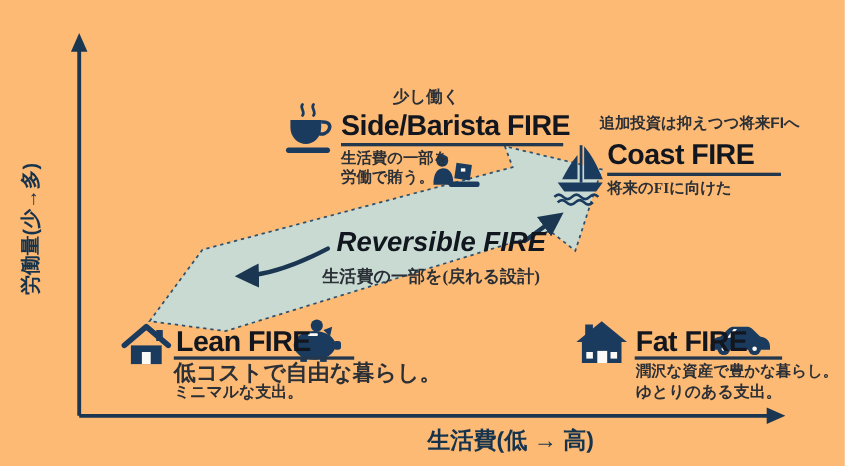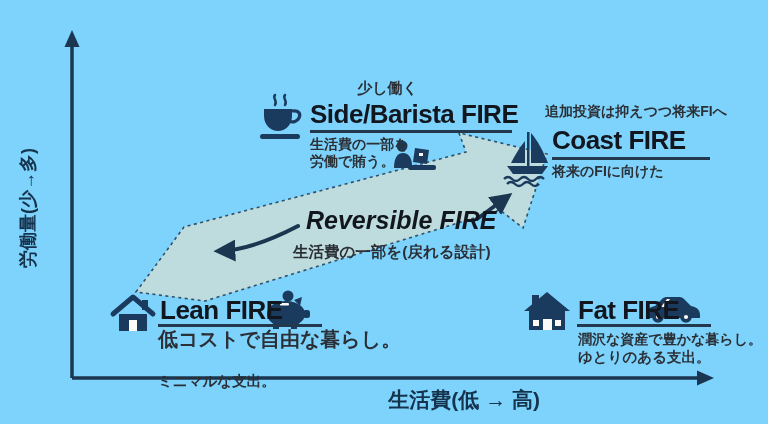--- a/index.html
+++ b/index.html
@@ -1,25 +1,25 @@
 <!DOCTYPE html>
 <html><head>
 <meta charset="utf-8">
 <style>
   html,body{margin:0;padding:0;background:#e8e8e8;}
   #stage{
-    position:relative;width:768px;height:424px;background:#7dd3fc;
+    position:relative;width:768px;height:424px;background:#fdba74;
     font-family:"Liberation Sans","DejaVu Sans",sans-serif;overflow:hidden;
   }
   #bg{position:absolute;left:0;top:0;z-index:1;}
   .txt{position:absolute;z-index:3;white-space:nowrap;color:#23272e;}
   .tagline{font-size:15px;font-weight:700;color:#2b2f36;text-align:center;}
   .title-en{font-size:26px;font-weight:700;color:#12161f;letter-spacing:-0.5px;}
   .title-mid{font-size:25px;font-weight:700;color:#12161f;}
-  .desc{font-size:14px;font-weight:700;line-height:17px;color:#2b2f36;}
+  .desc{font-size:14px;font-weight:700;line-height:17px;color:#2b2f36;font-family:Liberation Serif, serif;}
   .rule{position:absolute;height:3px;background:#23374d;z-index:3;}
   .axis-label{color:#16334e;font-weight:700;}
   #ylabel{left:-97px;top:196px;width:250px;text-align:center;font-size:18px;
           transform:rotate(-90deg);}
   #xlabel{left:240px;top:386px;width:300px;text-align:right;font-size:21px;}
 </style>
 </head>
 <body>
 
 <div id="stage">
@@ -119,21 +119,21 @@
   <div class="txt title-en" style="left:552px;top:125px;">Coast FIRE</div>
   <div class="rule" style="left:552px;top:157px;width:158px;"></div>
   <div class="txt desc" style="left:552px;top:163px;">将来のFIに向けた</div>
 
   <div class="txt title-mid" style="left:306px;top:206px;font-style:italic;">Reversible FIRE</div>
   <div class="txt desc" style="left:293px;top:243px;font-size:15.5px;">生活費の一部を(戻れる設計)</div>
 
   <div class="txt title-en" style="left:160px;top:295px;">Lean FIRE</div>
   <div class="rule" style="left:158px;top:324px;width:164px;"></div>
   <div class="txt desc" style="left:158px;top:330px;font-size:20px;line-height:18px;">低コストで自由な暮らし。</div>
-  <div class="txt desc" style="left:158px;top:348px;font-size:14.5px;line-height:18px;margin-top:24px;">ミニマルな支出。</div>
+  <div class="txt desc" style="left:158px;top:348px;font-size:14.5px;line-height:18px;">ミニマルな支出。</div>
 
   <div class="txt title-en" style="left:578px;top:295px;">Fat FIRE</div>
   <div class="rule" style="left:577px;top:324px;width:134px;"></div>
   <div class="txt desc" style="left:578px;top:330px;font-size:14px;line-height:18px;">潤沢な資産で豊かな暮らし。</div>
   <div class="txt desc" style="left:578px;top:348px;font-size:14.5px;line-height:18px;">ゆとりのある支出。</div>
 
   <div class="txt axis-label" id="ylabel">労働量(少→多)</div>
   <div class="txt axis-label" id="xlabel">生活費(低 → 高)</div>
 
 </div>

